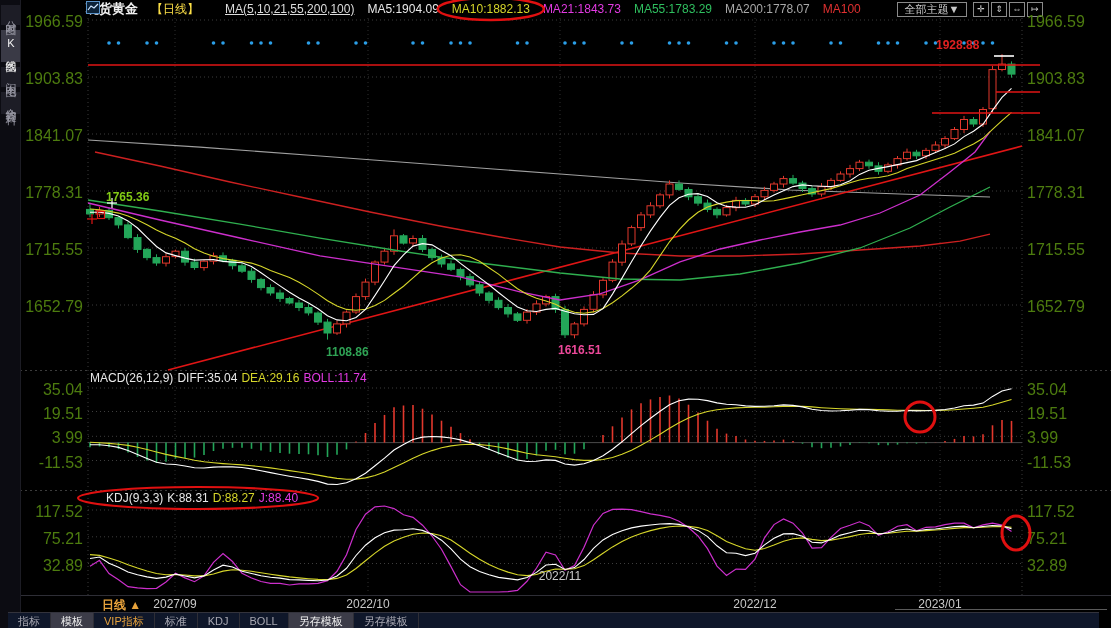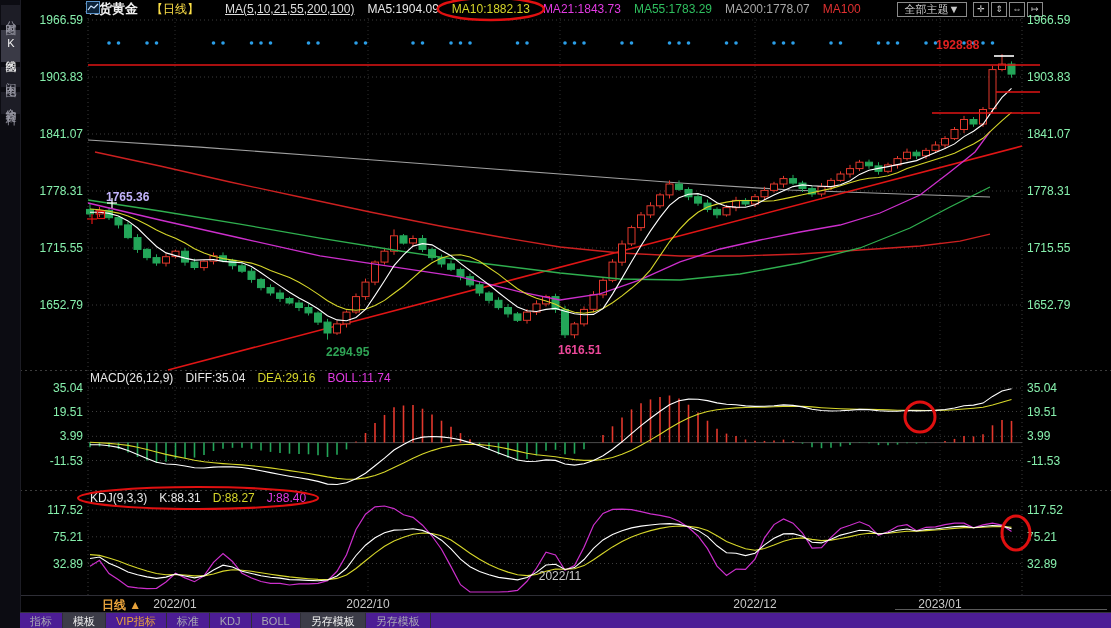--- a/index.html
+++ b/index.html
@@ -18,30 +18,30 @@
   
   #legend{position:absolute;left:86px;top:1px;height:16px;display:flex;gap:13px;align-items:center;z-index:10;font-size:12px;}
   #legend .t{white-space:nowrap;}
   #title-main{font-size:13px;font-weight:bold;color:#f0f0f0;}
   
   #theme-btn{position:absolute;left:897px;top:2px;width:68px;height:13px;border:1px solid #8a8a8a;
     color:#c8c8c8;font-size:11px;text-align:center;line-height:13px;z-index:10;cursor:pointer;}
   .tool-ico{position:absolute;top:2px;width:14px;height:13px;border:1px solid #8a8a8a;color:#cfcfcf;
     font-size:9px;text-align:center;line-height:13px;z-index:10;cursor:pointer;}
   
-  .ax{font-size:12px;color:#86efac;}
+  .ax{font-size:16px;color:#4d7c0f;}
   .axl{width:62px;text-align:right;}
   .date{font-size:12px;color:#c9c9c9;width:80px;text-align:center;}
   .ann{font-size:12px;font-weight:bold;}
   
-  .ind-header{position:absolute;left:90px;display:flex;gap:12px;font-size:12px;z-index:10;}
+  .ind-header{position:absolute;left:90px;display:flex;gap:4px;font-size:12px;z-index:10;}
   
   #xaxis-row{position:absolute;left:0;top:595px;width:1111px;height:17px;border-top:1px solid #2e2e36;z-index:5;}
   #period-label{position:absolute;left:102px;top:597px;color:#e8a33c;font-weight:bold;font-size:12px;z-index:10;cursor:pointer;}
-  #tabs-row{position:absolute;left:20px;top:612px;width:1091px;height:16px;background:#4c1d95;
+  #tabs-row{position:absolute;left:8px;top:612px;width:1091px;height:16px;background:#0f172a;
     border-top:1px solid #33333c;display:flex;z-index:20;}
   .btab{font-size:11px;color:#a8a8b2;padding:1px 10px;line-height:14px;border-right:1px solid #2e2e36;cursor:pointer;}
   .btab.active{background:#3c3c48;color:#f0f0f0;text-align:center;}
   .btab.vip{color:#e8a33c;}
   #range-line{position:absolute;left:895px;top:609px;width:212px;height:1px;background:#5a5a5a;z-index:6;}
   .mini-ico{display:inline-block;}
 </style>
 </head>
 <body>
 <div id="stage">
@@ -557,21 +557,21 @@
 
 <div id="theme-btn">全部主题▼</div>
 
 <div class="ind-header" style="top:371px;">
   <span id="macd-name" style="color: rgb(232, 232, 232); font-size: 12px;">MACD(26,12,9)</span>
   <span id="macd-diff" style="color: rgb(232, 232, 232);">DIFF:35.04</span>
   <span id="macd-dea" style="color: rgb(214, 214, 42);">DEA:29.16</span>
   <span id="macd-macd" style="color: rgb(226, 58, 226);">BOLL:11.74</span>
 </div>
 <div class="ind-header" id="kdj-header" style="top:491px;">
-  <span id="kdj-name" style="color: rgb(232, 232, 232);">KDJ(9,3,3)</span>
+  <span id="kdj-name" style="color: rgb(232, 232, 232); margin-left: 16px;">KDJ(9,3,3)</span>
   <span id="kdj-k" style="color: rgb(232, 232, 232);">K:88.31</span>
   <span id="kdj-d" style="color: rgb(214, 214, 42);">D:88.27</span>
   <span id="kdj-j" style="color: rgb(226, 58, 226);">J:88.40</span>
 </div>
 
 <div id="xaxis-row"></div>
 <div id="period-label">日线 ▲</div>
 <div id="range-line"></div>
 <div id="tabs-row">
       <div class="btab  ">指标</div>
@@ -614,22 +614,22 @@
     <div class="txt ax axl" style="left:21px;top:429.3px">3.99</div>
     <div class="txt ax" style="left:1027px;top:429.3px">3.99</div>
     <div class="txt ax axl" style="left:21px;top:453.5px">-11.53</div>
     <div class="txt ax" style="left:1027px;top:453.5px">-11.53</div>
     <div class="txt ax axl" style="left:21px;top:503px">117.52</div>
     <div class="txt ax" style="left:1027px;top:503px">117.52</div>
     <div class="txt ax axl" style="left:21px;top:529.8px">75.21</div>
     <div class="txt ax" style="left:1027px;top:529.8px">75.21</div>
     <div class="txt ax axl" style="left:21px;top:556.5px">32.89</div>
     <div class="txt ax" style="left:1027px;top:556.5px">32.89</div>
-    <div class="txt date" style="left:135px;top:597px">2022/01</div>
+    <div class="txt date" style="left:135px;top:597px">2027/09</div>
     <div class="txt date" style="left:328px;top:597px">2022/10</div>
     <div class="txt date" style="left:520px;top:569px">2022/11</div>
     <div class="txt date" style="left:715px;top:597px">2022/12</div>
     <div class="txt date" style="left:900px;top:597px">2023/01</div>
     <div class="txt ann" style="left:936px;top:38px;color:#e02020">1928.88</div>
-    <div class="txt ann" style="left:106px;top:190px;color:#c4b5fd">1765.36</div>
-    <div class="txt ann" style="left:326px;top:345px;color:#2fa355">2294.95</div>
+    <div class="txt ann" style="left:106px;top:190px;color:#84cc16">1765.36</div>
+    <div class="txt ann" style="left:326px;top:345px;color:#2fa355">1108.86</div>
     <div class="txt ann" style="left:558px;top:343px;color:#ec4899">1616.51</div>
   </div>
 
 </body></html>

